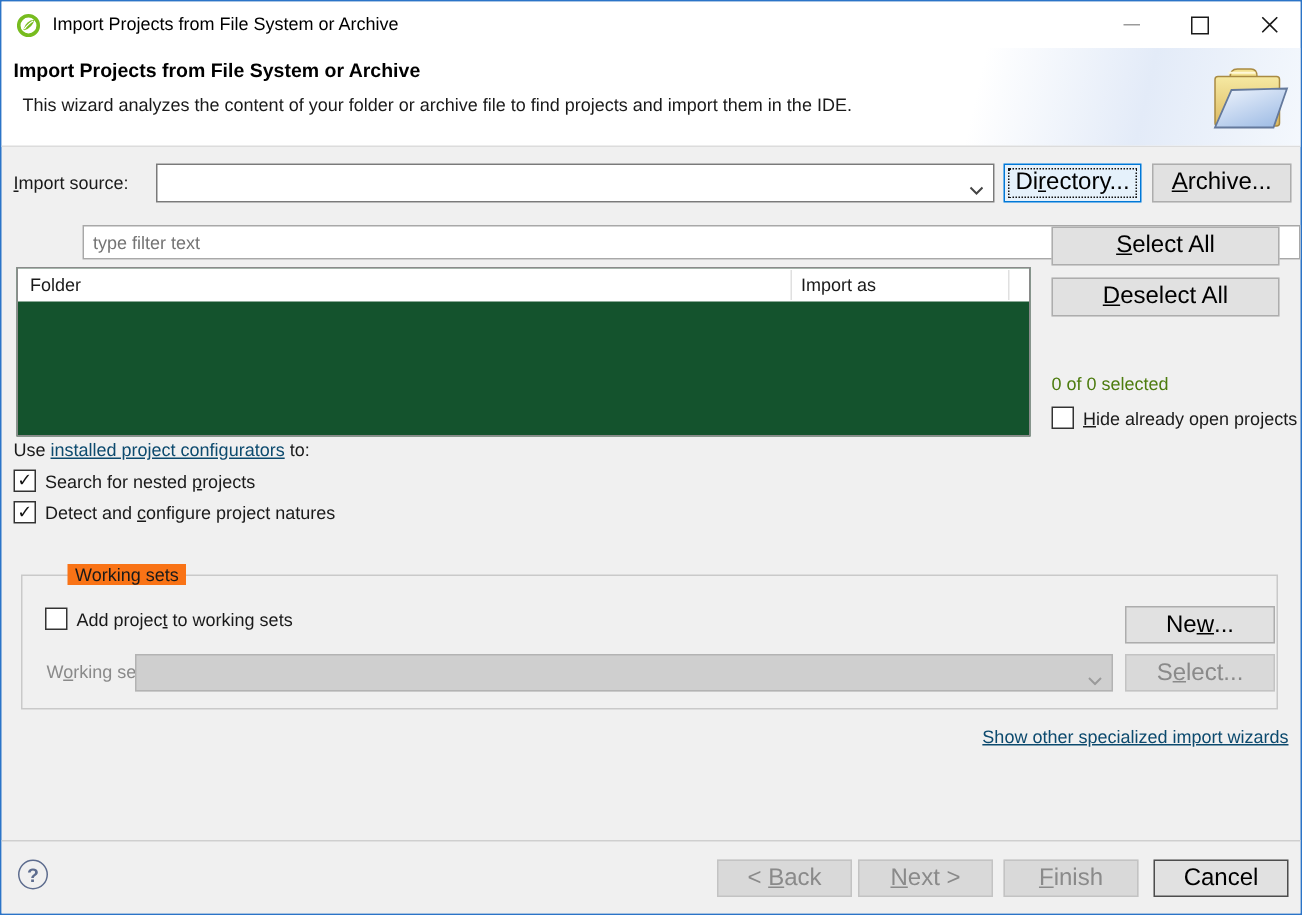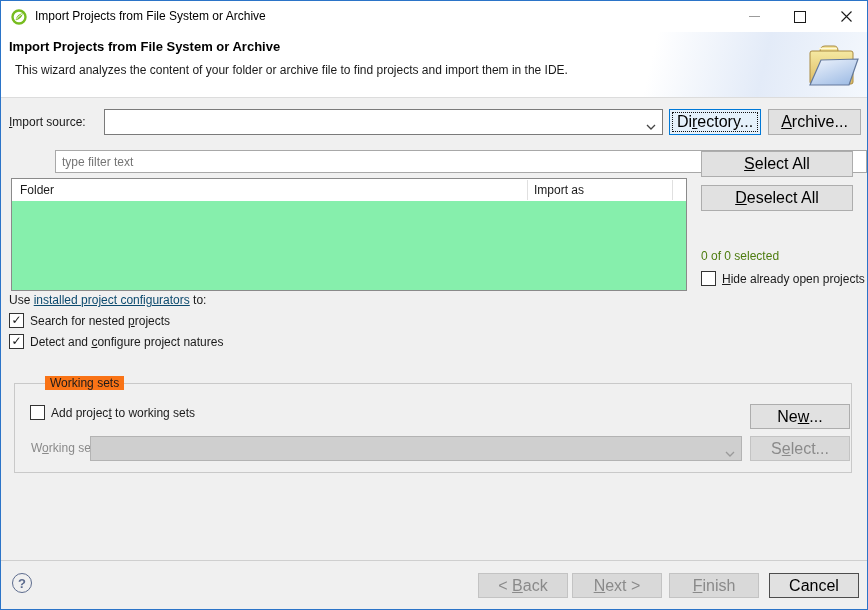--- a/index.html
+++ b/index.html
@@ -28,21 +28,21 @@
   .combo .chev{position:absolute;right:6px;top:50%;margin-top:-3px;}
   .combo.disabled{background:#cfcfcf;border-color:#b3b3b3;}
   .textbox{background:#fff;border:1px solid #a8a8a8;font-family:inherit;font-size:12px;color:#1a1a1a;padding:0 6px;outline:none;}
   .textbox::placeholder{color:#757575;opacity:1;}
   .btn{display:flex;align-items:center;justify-content:center;background:#e1e1e1;border:1px solid #adadad;font-size:16px;color:#000;cursor:default;white-space:pre;}
   .btn.disabled{background:#d9d9d9;border-color:#c3c3c3;color:#8a8a8a;}
   .btn.default-focus{background:#e5f1fb;border-color:#0078d7;outline:1px dotted #111;outline-offset:-4px;}
   .btn.cancel{border-color:#4d4d4d;}
   .mn{text-decoration:underline;}
   
-  .table{background:#86efac;border:1px solid #8a8a8a;}
+  .table{background:#14532d;border:1px solid #8a8a8a;}
   .thead{position:absolute;left:0;top:0;width:100%;height:22px;background:#fff;}
   .thcell{position:absolute;top:0;line-height:22px;color:#1a1a1a;}
   .tdivider{position:absolute;top:1px;width:1px;height:20px;background:#e0e0e0;}
   
   .cbrow{display:flex;align-items:center;gap:6px;white-space:pre;}
   .cb{width:13px;height:13px;background:#fff;border:1px solid #333;display:flex;align-items:center;justify-content:center;flex:0 0 auto;}
   .cb .tick{font-size:12px;line-height:1;margin-top:-1px;color:#111;font-weight:bold;}
   .link{color:#0c4a6e;text-decoration:underline;cursor:pointer;}
   
   .group{border:1px solid #c9c9c9;}
@@ -167,20 +167,21 @@
       <span class="chev">
         <svg width="10" height="6" viewBox="0 0 10 6">
             <polyline points="1,1 5,5 9,1" fill="none" stroke="#9a9a9a" stroke-width="1.3"></polyline>
           </svg>
       </span>
     </div>
 
     <button class="abs btn disabled" style="left:735px;top:52px;width:100px;height:25px;"><span>S</span><span class="mn">e</span><span>lect...</span></button>
   </div>
 
+  <a class="abs link" style="right:8px;top:483px;">Show other specialized import wizards</a>
 
   <div class="abs footer">
     <span class="abs helpcircle" style="left:11px;top:12px;">
         <span>?</span>
       </span>
 
     <button class="abs btn disabled" style="left:477px;top:12px;width:90px;height:25px;"><span>&lt; </span><span class="mn">B</span><span>ack</span></button>
     <button class="abs btn disabled" style="left:571px;top:12px;width:90px;height:25px;"><span></span><span class="mn">N</span><span>ext &gt;</span></button>
     <button class="abs btn disabled" style="left:668px;top:12px;width:90px;height:25px;"><span></span><span class="mn">F</span><span>inish</span></button>
     <button class="abs btn cancel" style="left:768px;top:12px;width:90px;height:25px;"><span>Cancel</span></button>

